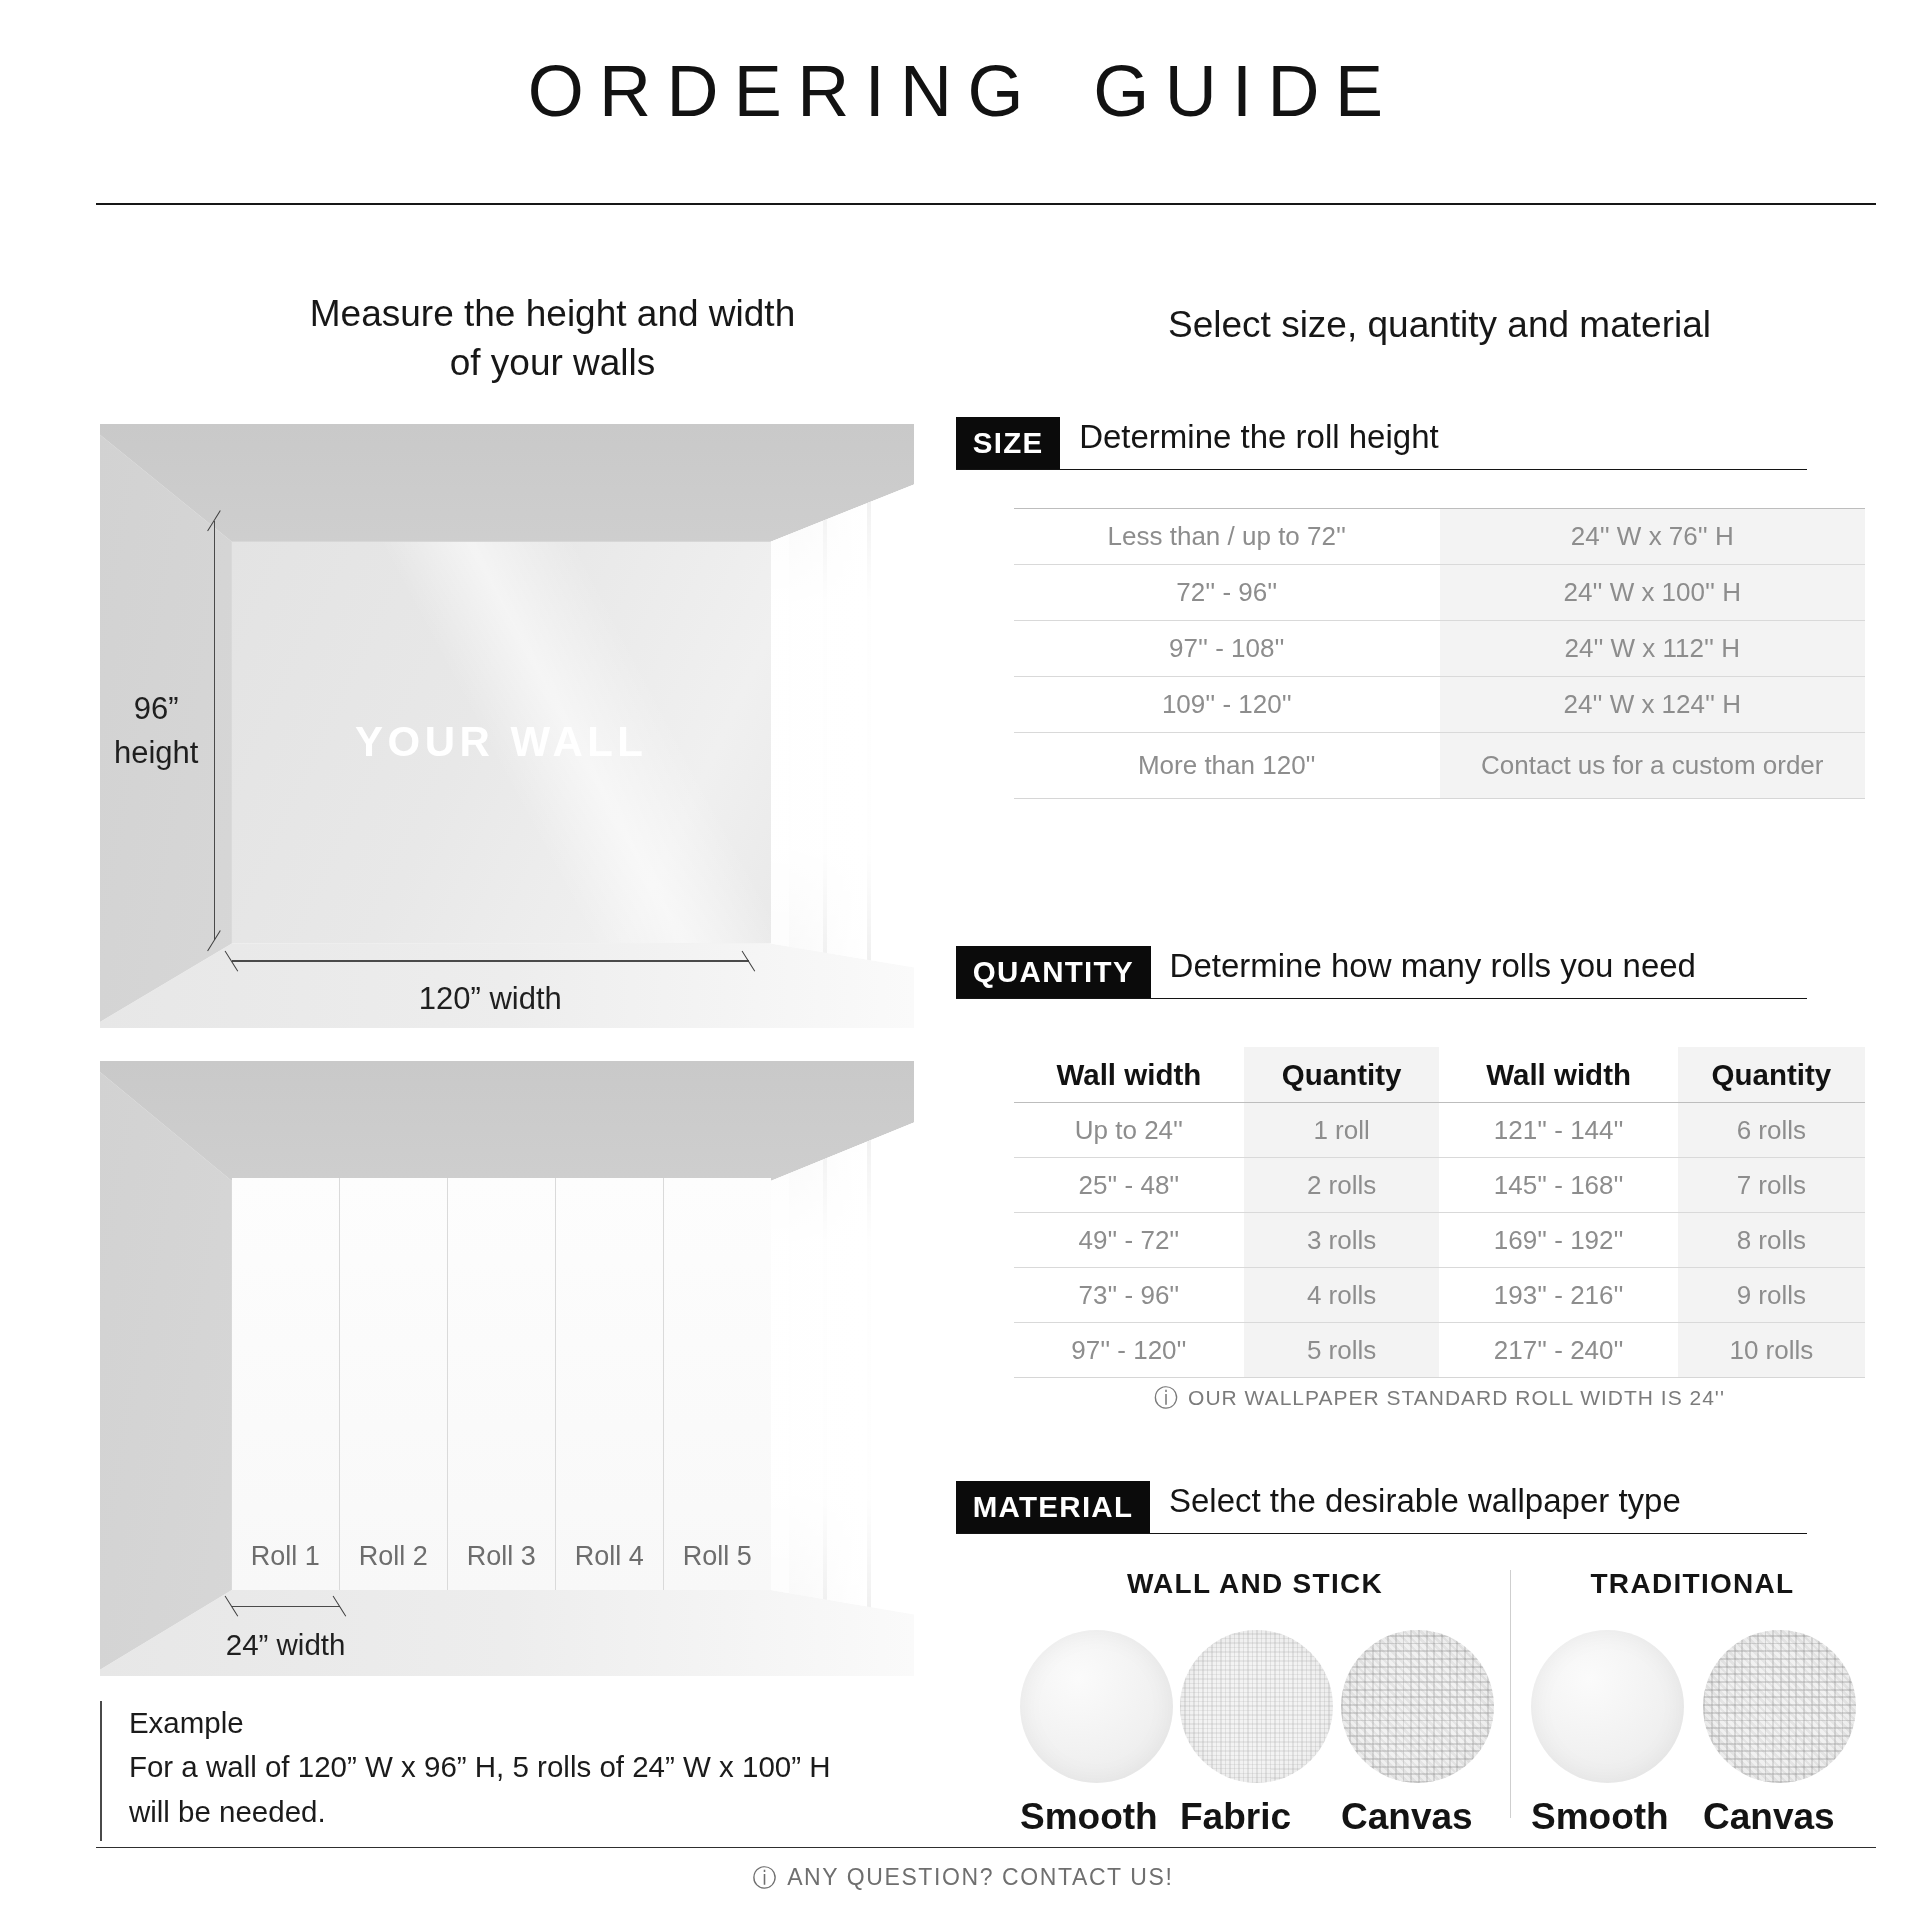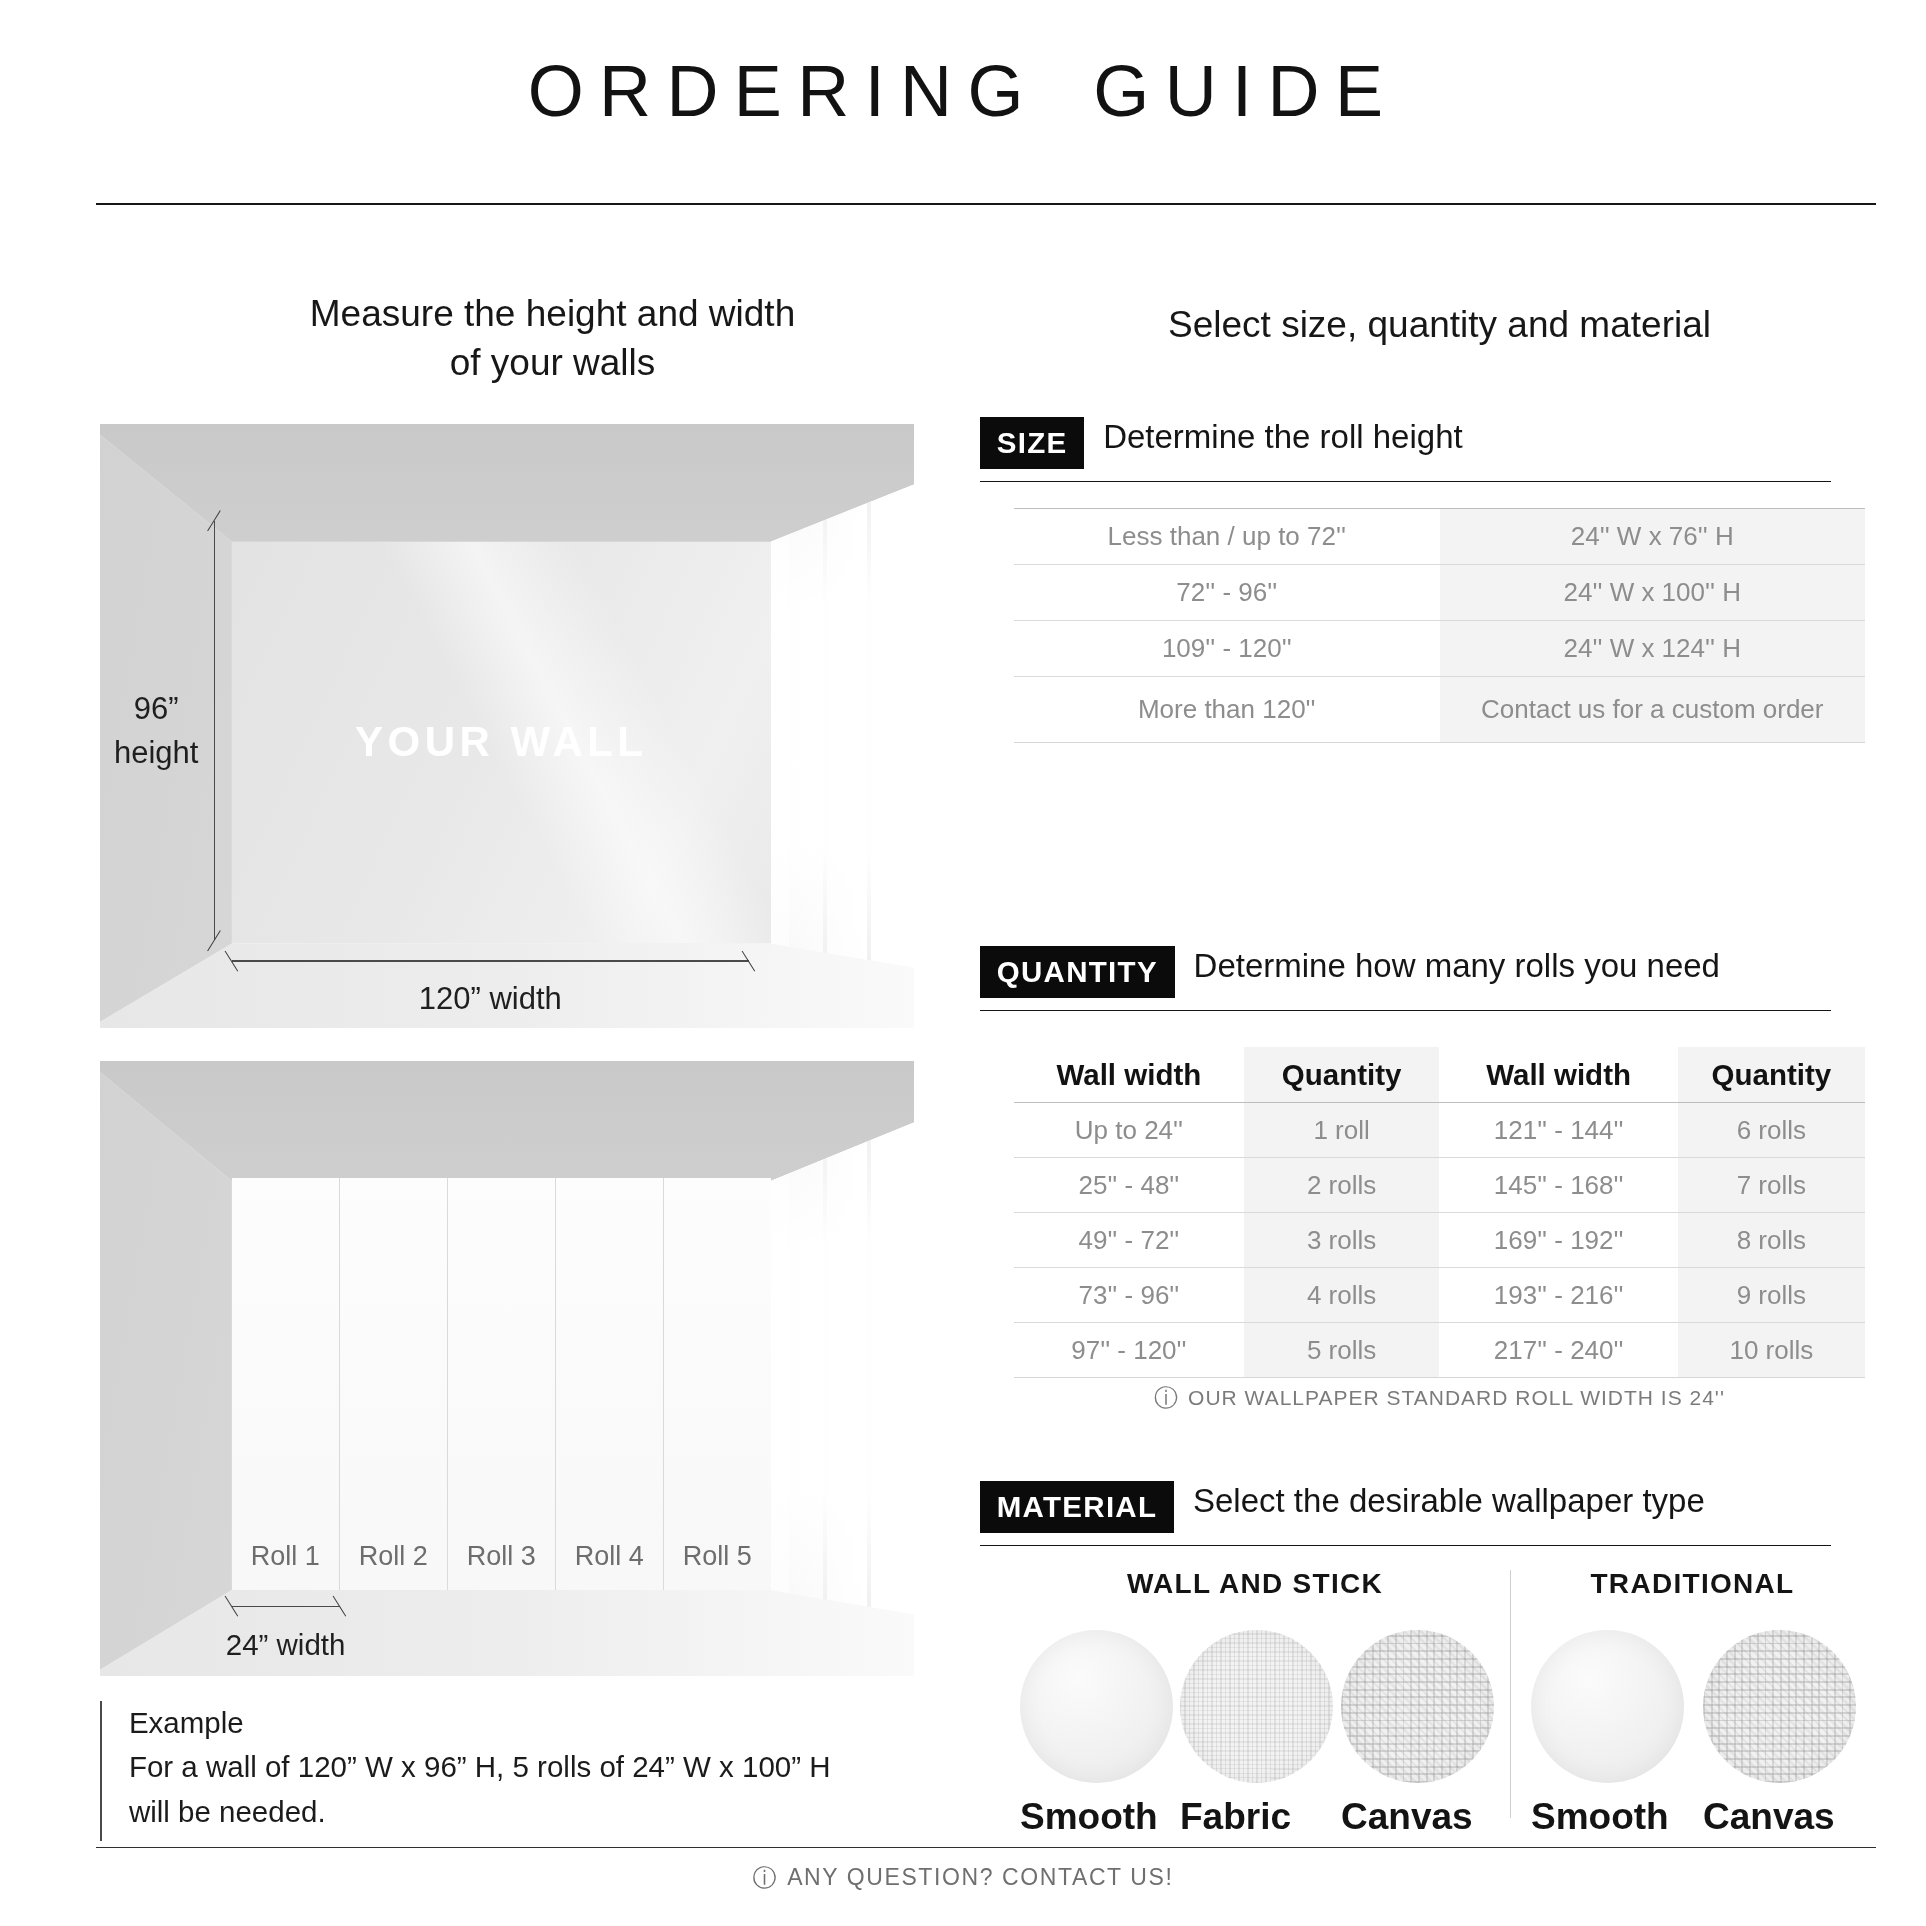--- a/index.html
+++ b/index.html
@@ -85,22 +85,22 @@
   .roll-label { position:absolute; left:0; right:0; bottom:18px; text-align:center;
     font-size:27px; color:#6d6d6d; }
 
   
   .example { position:absolute; left:100px; top:1701px; display:flex; }
   .example-bar { width:1.9px; height:140px; background:#4a4a4a; }
   .example-text { margin-left:27px; font-size:29.5px; line-height:1.5; color:#1b1b1b; }
 
   
   .section-head {
-    position:absolute; left:980px; width:851px; display:flex; align-items:flex-end; gap:19px;
-    border-bottom:1.9px solid #141414; padding-bottom:16px;
+    position:absolute; left:956px; width:851px; display:flex; align-items:flex-end; gap:19px;
+    border-bottom:1.9px solid #141414; padding-bottom:4px;
   }
   .section-head .badge {
     background:#0b0b0b; color:#ffffff; font-size:29.5px; font-weight:700; letter-spacing:1.3px;
     padding:11px 16.7px; line-height:1; margin-bottom:-3.9px;
   }
   .section-head .subtitle { font-size:33px; color:#151515; padding-bottom:9px; white-space:nowrap; }
   #size-head { top:417px; } #qty-head { top:946px; } #mat-head { top:1481px; }
 
   .dtable { position:absolute; left:1014px; width:851px; border-bottom:0.6px solid #d6d6d6; }
   #size-table { top:508px; } #qty-table { top:1047px; }
@@ -244,20 +244,24 @@
   <div class="dtable" id="size-table">
     <div class="trow data after-header">
       <div class="cell c1">Less than / up to 72''</div>
       <div class="cell c2">24'' W x 76'' H</div>
     </div>
     <div class="trow data">
       <div class="cell c1">72'' - 96''</div>
       <div class="cell c2">24'' W x 100'' H</div>
     </div>
     <div class="trow data">
+      <div class="cell c1">97'' - 108''</div>
+      <div class="cell c2">24'' W x 112'' H</div>
+    </div>
+    <div class="trow data">
       <div class="cell c1">109'' - 120''</div>
       <div class="cell c2">24'' W x 124'' H</div>
     </div>
     <div class="trow data tall">
       <div class="cell c1">More than 120''</div>
       <div class="cell c2 small-2l">Contact us for a custom order</div>
     </div>
   </div>
 
   <div class="section-head" id="qty-head">

